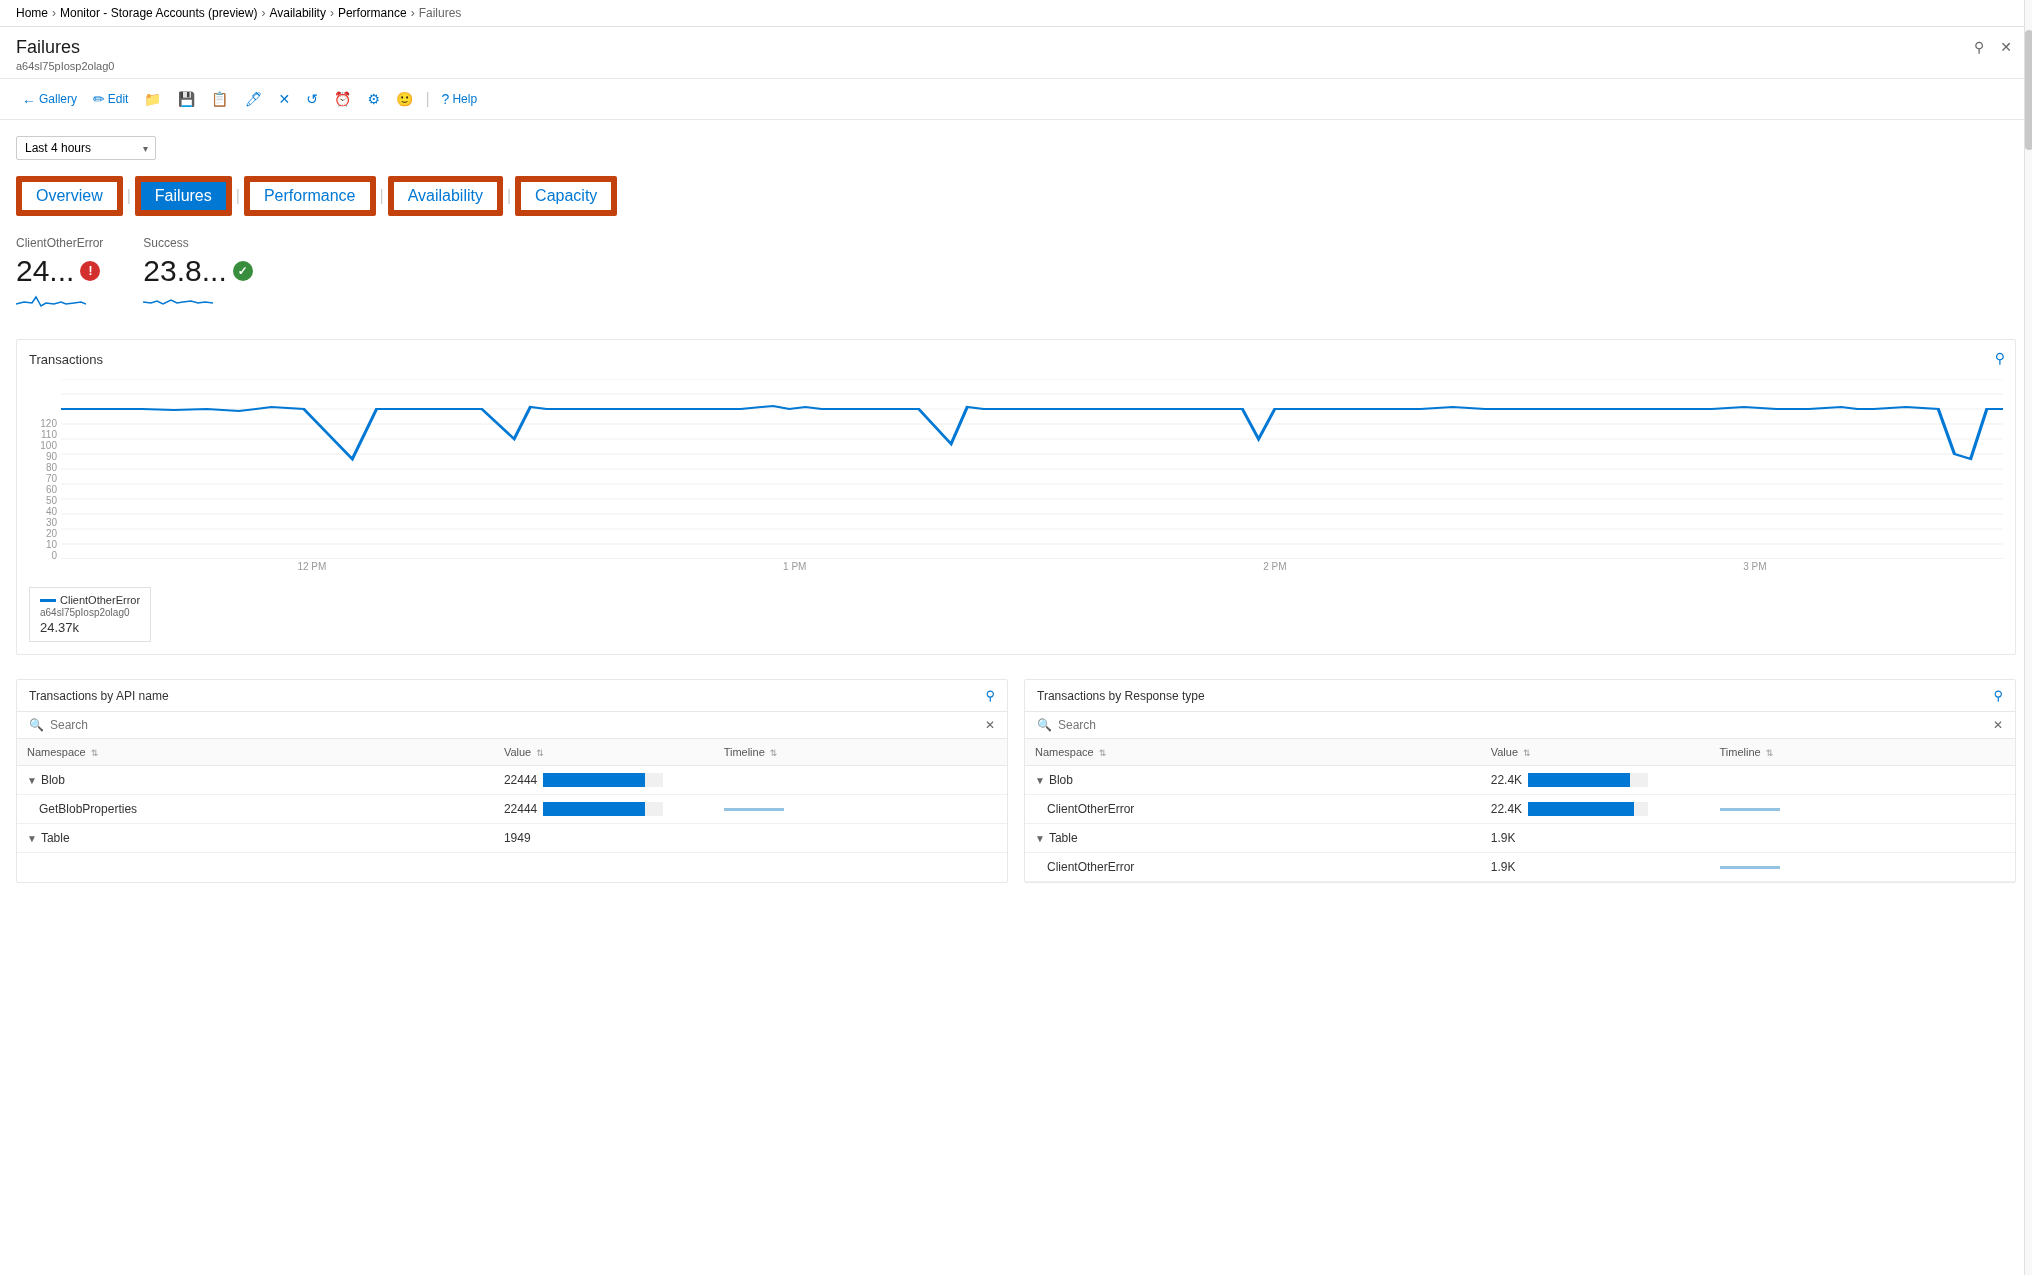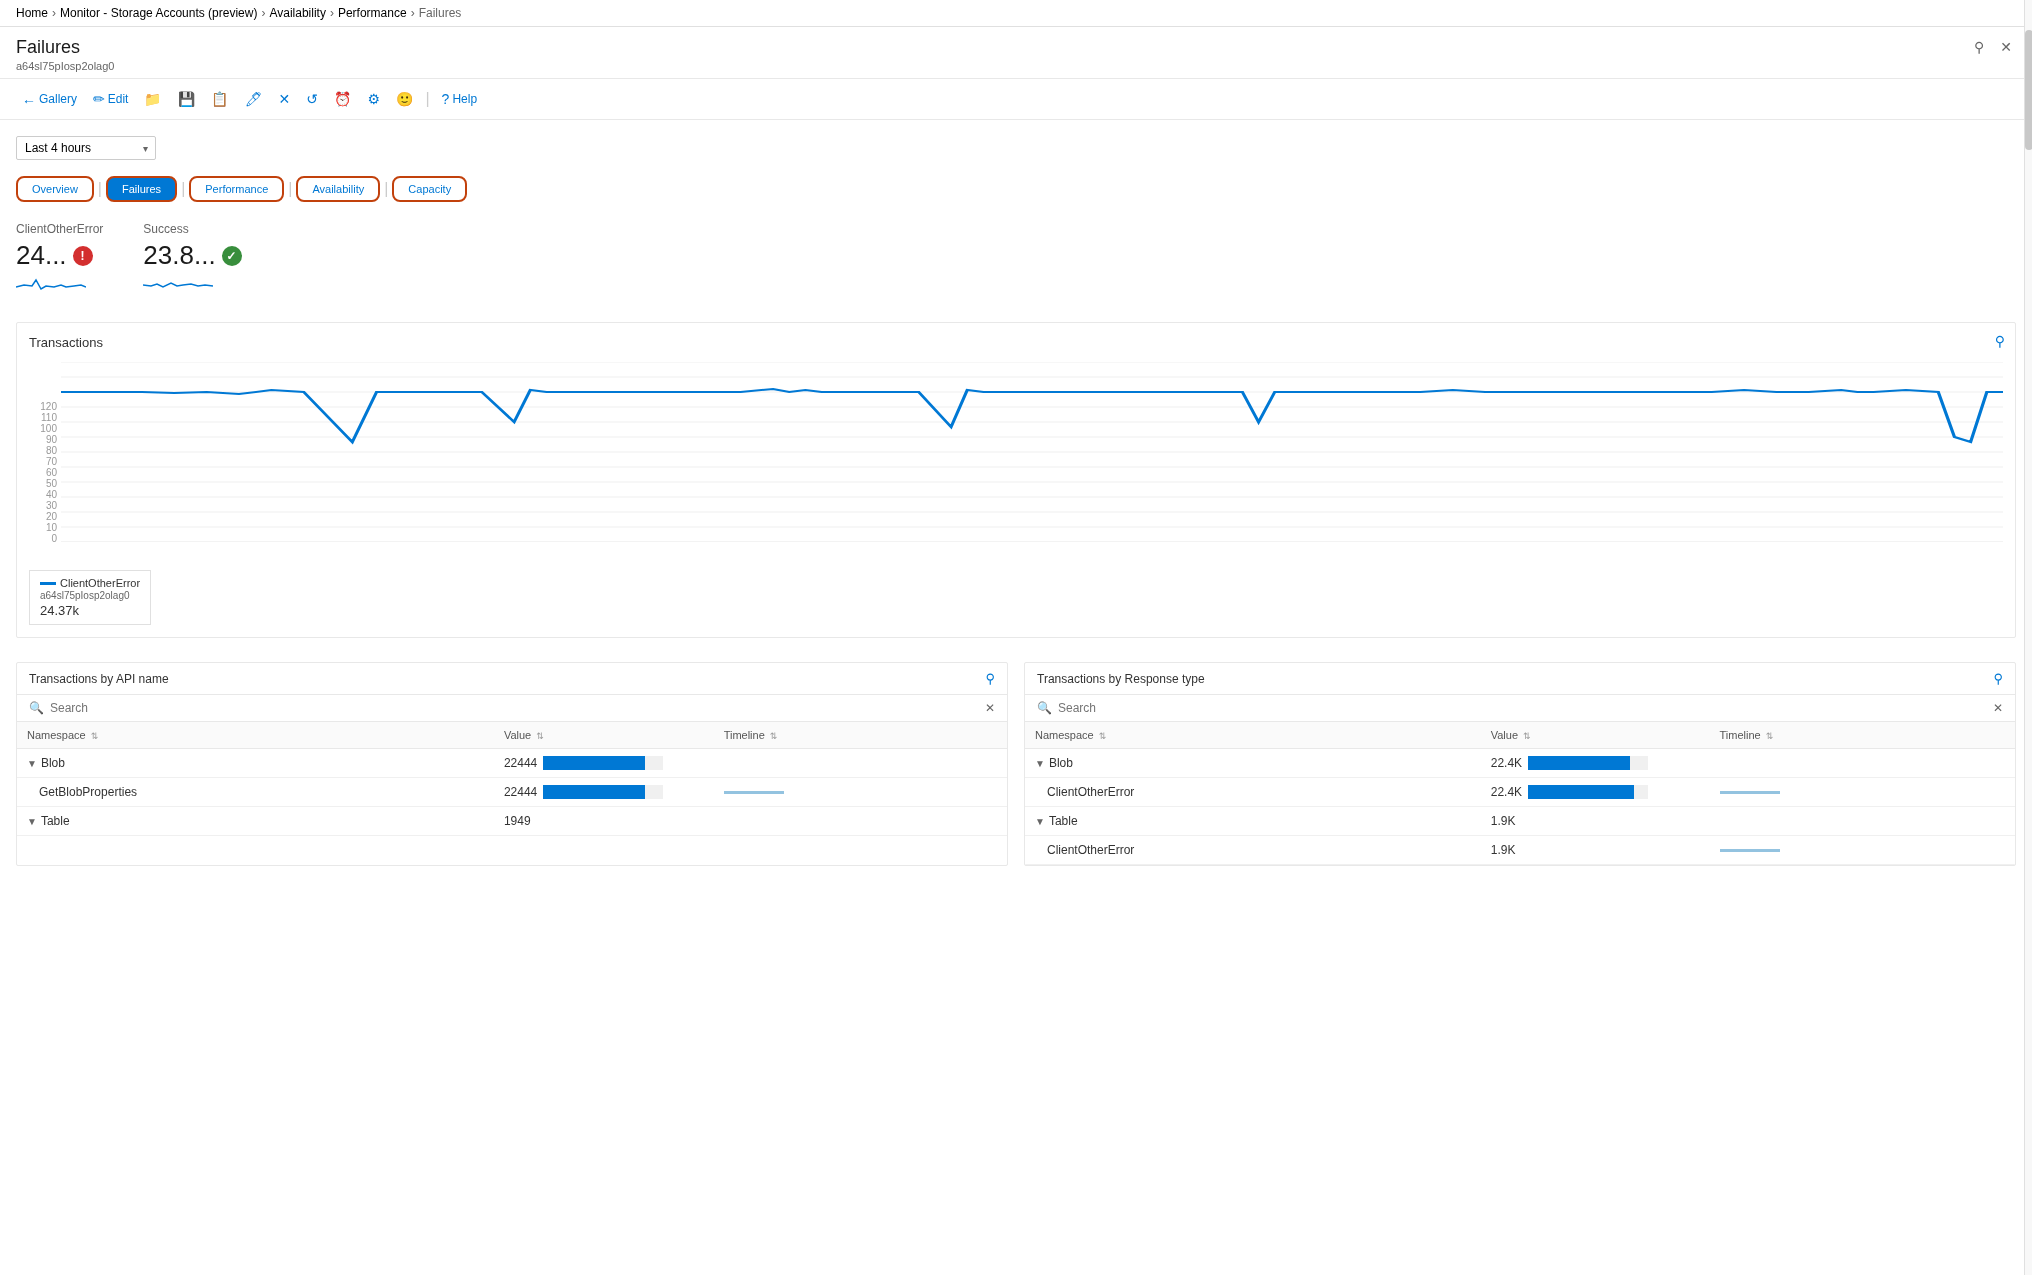--- a/index.html
+++ b/index.html
@@ -22,29 +22,29 @@
 
     .content { padding: 16px; overflow-y: auto; height: calc(100vh - 110px); }
 
     .time-range-section { margin-bottom: 16px; }
     .time-range-label { font-size: 12px; color: #333; margin-bottom: 6px; font-weight: 500; }
     .time-range-select { padding: 4px 24px 4px 8px; border: 1px solid #ccc; border-radius: 2px; font-size: 12px; background: #fff; appearance: none; cursor: pointer; min-width: 140px; }
     .select-wrapper { position: relative; display: inline-block; }
     .select-wrapper::after { content: '▾'; position: absolute; right: 8px; top: 50%; transform: translateY(-50%); pointer-events: none; color: #666; font-size: 10px; }
 
     .tabs-row { display: flex; align-items: center; gap: 4px; margin-bottom: 20px; }
-    .tab-btn { padding: 5px 14px; border: 2px solid #c2410c; background: #fff; color: #0078d4; font-size: 11px; cursor: pointer; border-radius: 8px; }
+    .tab-btn { padding: 5px 14px; border: 6px solid #c2410c; background: #fff; color: #0078d4; font-size: 16px; cursor: pointer; border-radius: 2px; }
     .tab-btn.active { background: #0078d4; color: #fff; }
     .tab-sep { color: #ccc; font-size: 16px; }
 
     .metrics-row { display: flex; gap: 40px; margin-bottom: 24px; }
     .metric-card { display: flex; flex-direction: column; }
     .metric-label { font-size: 12px; color: #666; margin-bottom: 4px; }
     .metric-value-row { display: flex; align-items: center; gap: 6px; }
-    .metric-value { font-size: 26px; font-weight: 300; color: #1a1a1a; }
+    .metric-value { font-size: 30px; font-weight: 300; color: #1a1a1a; }
     .metric-icon { width: 20px; height: 20px; border-radius: 50%; display: flex; align-items: center; justify-content: center; font-size: 12px; font-weight: 700; }
     .metric-icon.error { background: #d32f2f; color: #fff; }
     .metric-icon.success { background: #388e3c; color: #fff; }
     .metric-sparkline { margin-top: 4px; }
 
     .chart-section { margin-bottom: 24px; border: 1px solid #e8e8e8; border-radius: 2px; padding: 12px; position: relative; }
     .chart-title { font-size: 13px; font-weight: 500; color: #333; margin-bottom: 8px; }
     .chart-pin { position: absolute; top: 10px; right: 10px; background: none; border: none; cursor: pointer; color: #0078d4; font-size: 14px; }
 
     .two-col { display: flex; gap: 16px; margin-bottom: 8px; }
@@ -238,20 +238,26 @@
           <line x1="0" y1="105" x2="1200" y2="105" stroke="#f0f0f0" stroke-width="1"></line>
           <line x1="0" y1="120" x2="1200" y2="120" stroke="#f0f0f0" stroke-width="1"></line>
           <line x1="0" y1="135" x2="1200" y2="135" stroke="#f0f0f0" stroke-width="1"></line>
           <line x1="0" y1="150" x2="1200" y2="150" stroke="#f0f0f0" stroke-width="1"></line>
           <line x1="0" y1="165" x2="1200" y2="165" stroke="#f0f0f0" stroke-width="1"></line>
           <line x1="0" y1="180" x2="1200" y2="180" stroke="#e8e8e8" stroke-width="1"></line>
 
           <polyline points="0,30 30,30 50,30 70,31 90,30 110,32 130,28 150,30 165,55 180,80 195,30 210,30 220,30 240,30 260,30 280,60 290,28 300,30 320,30 350,30 380,30 400,30 420,30 440,27 450,30 460,28 470,30 490,30 510,30 530,30 550,65 560,28 570,30 590,30 610,30 630,30 650,30 670,30 690,30 710,30 730,30 740,60 750,30 760,30 780,30 800,30 820,30 840,30 860,28 880,30 900,30 920,30 940,30 960,30 980,30 1000,30 1020,30 1040,28 1060,30 1080,30 1090,29 1100,28 1110,30 1120,30 1140,28 1160,30 1170,75 1180,80 1190,30 1200,30" fill="none" stroke="#0078d4" stroke-width="2"></polyline>
         </svg>
 
+        <div style="display:flex; justify-content:space-around; font-size:10px; color:#999; margin-top:2px; padding: 0 8px;">
+          <span>12 PM</span>
+          <span>1 PM</span>
+          <span>2 PM</span>
+          <span>3 PM</span>
+        </div>
       </div>
     </div>
 
     
     <div style="margin-top:8px; display:inline-block; border:1px solid #e0e0e0; padding:6px 10px; background:#fff; font-size:11px;">
       <div style="display:flex; align-items:center; gap:4px;">
         <div style="width:16px; height:3px; background:#0078d4; display:inline-block;"></div>
         <span>ClientOtherError</span>
       </div>
       <div style="font-size:10px; color:#666; margin-top:1px;">a64sl75pIosp2olag0</div>

